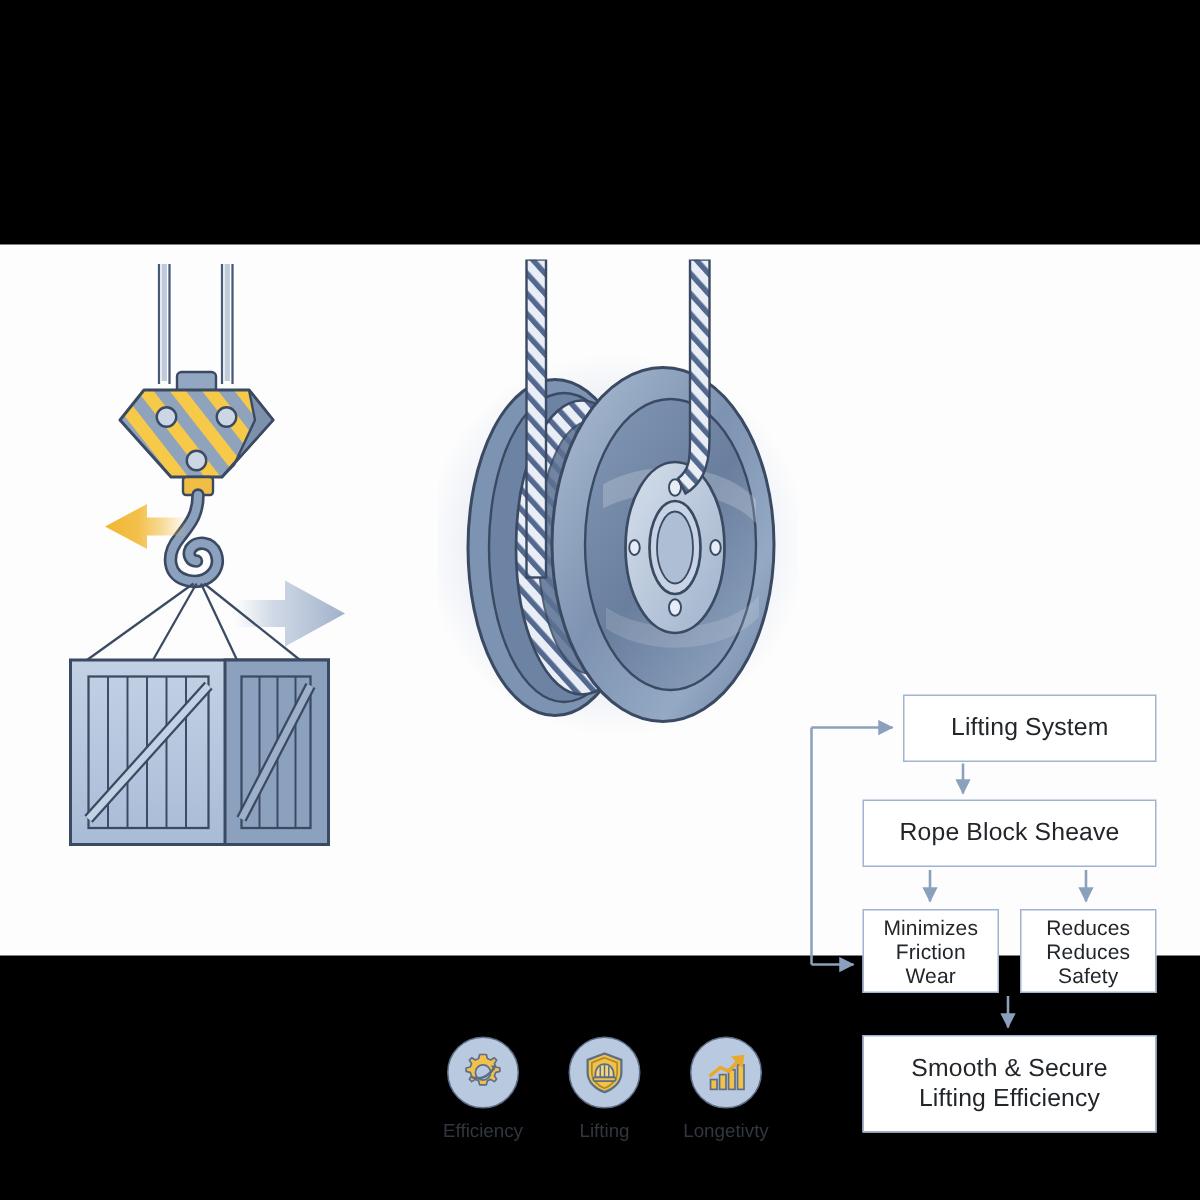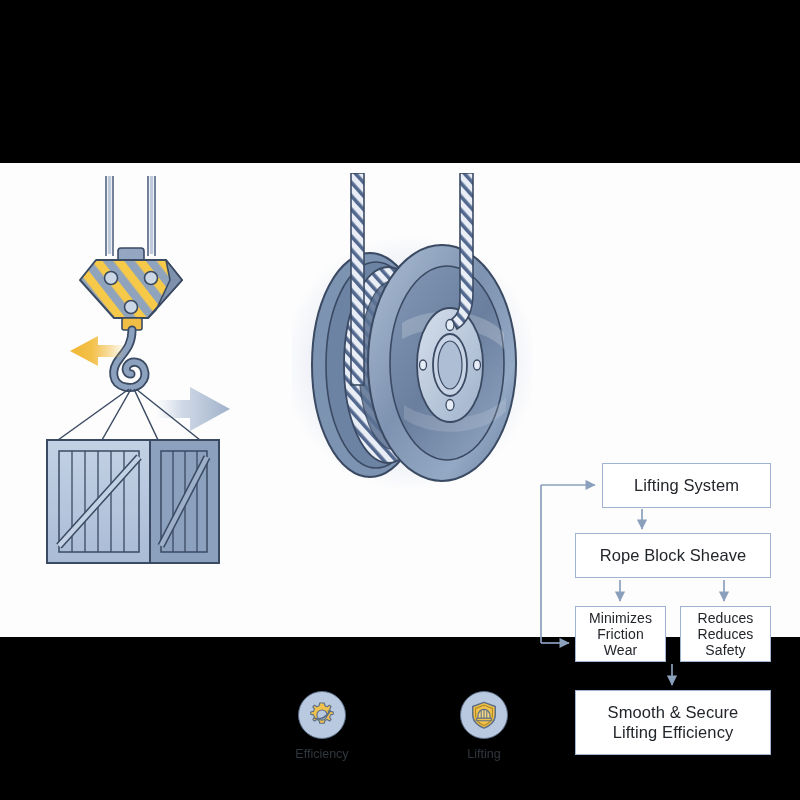--- a/index.html
+++ b/index.html
@@ -296,16 +296,31 @@
               <line x1="13" y1="11.6" x2="13" y2="19.5"></line>
               <line x1="16" y1="10.2" x2="16" y2="19.5"></line>
               <line x1="19" y1="11.6" x2="19" y2="19.5"></line>
             </g>
             <rect x="8" y="19.5" width="16" height="2.6" rx="1.1" fill="#f0c14b" stroke="#5d6f87" stroke-width="1.2"></rect>
           </svg>
         </div>
         <div class="blabel">Lifting</div>
       </div>
 
+      <div class="benefit">
+        <div class="bcircle">
+          <svg width="30" height="30" viewBox="0 0 32 32">
+            <g fill="#f0c14b" stroke="#5d6f87" stroke-width="1.2">
+              <rect x="5" y="21" width="4.6" height="7"></rect>
+              <rect x="11.4" y="17.5" width="4.6" height="10.5"></rect>
+              <rect x="17.8" y="14" width="4.6" height="14"></rect>
+              <rect x="24.2" y="10.5" width="4.6" height="17.5"></rect>
+            </g>
+            <path d="M5 18 L12 12.5 L18 15 L27 5.5" fill="none" stroke="#e8a92f" stroke-width="2.6" stroke-linecap="round" stroke-linejoin="round"></path>
+            <path d="M20.5 5 L28.5 4 L27.5 12 Z" fill="#e8a92f" stroke="#e8a92f" stroke-width="1"></path>
+          </svg>
+        </div>
+        <div class="blabel">Longetivty</div>
+      </div>
     </div>
 
   </div>
 </div>
 
 </body></html>

